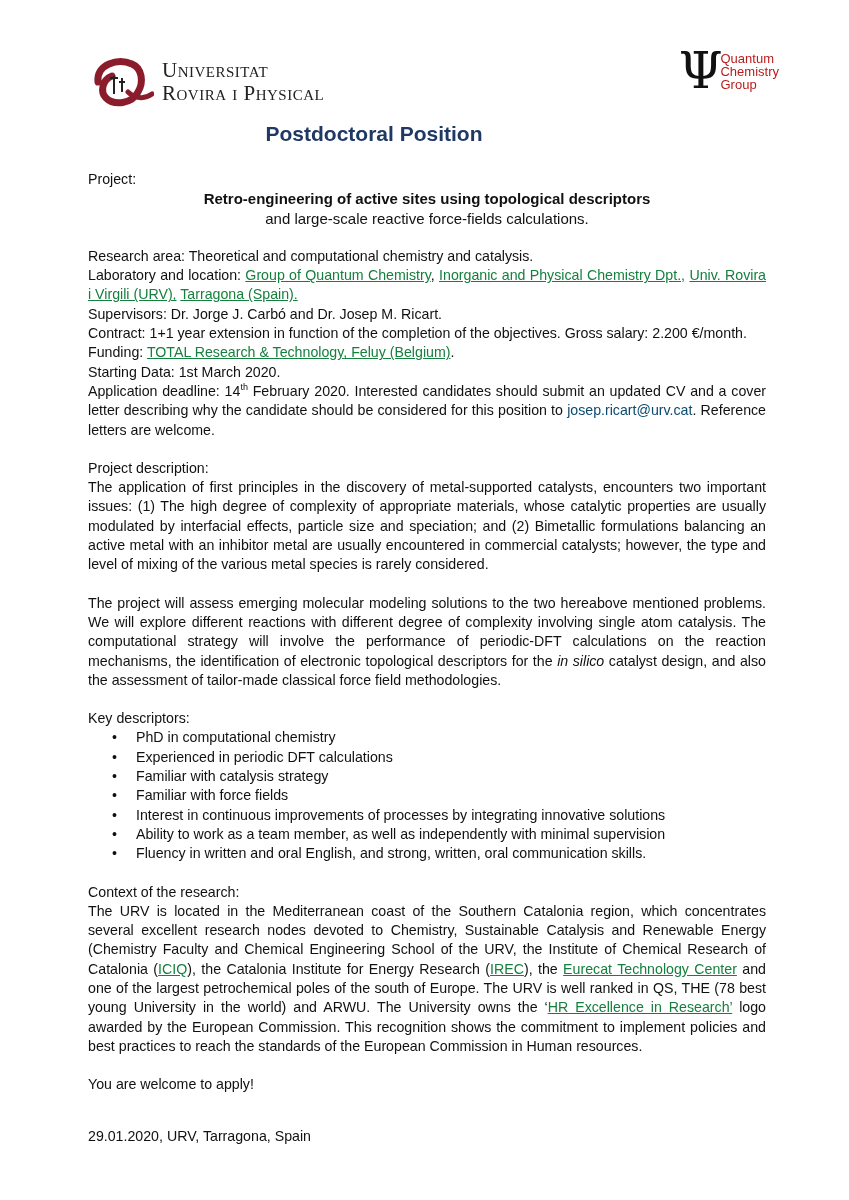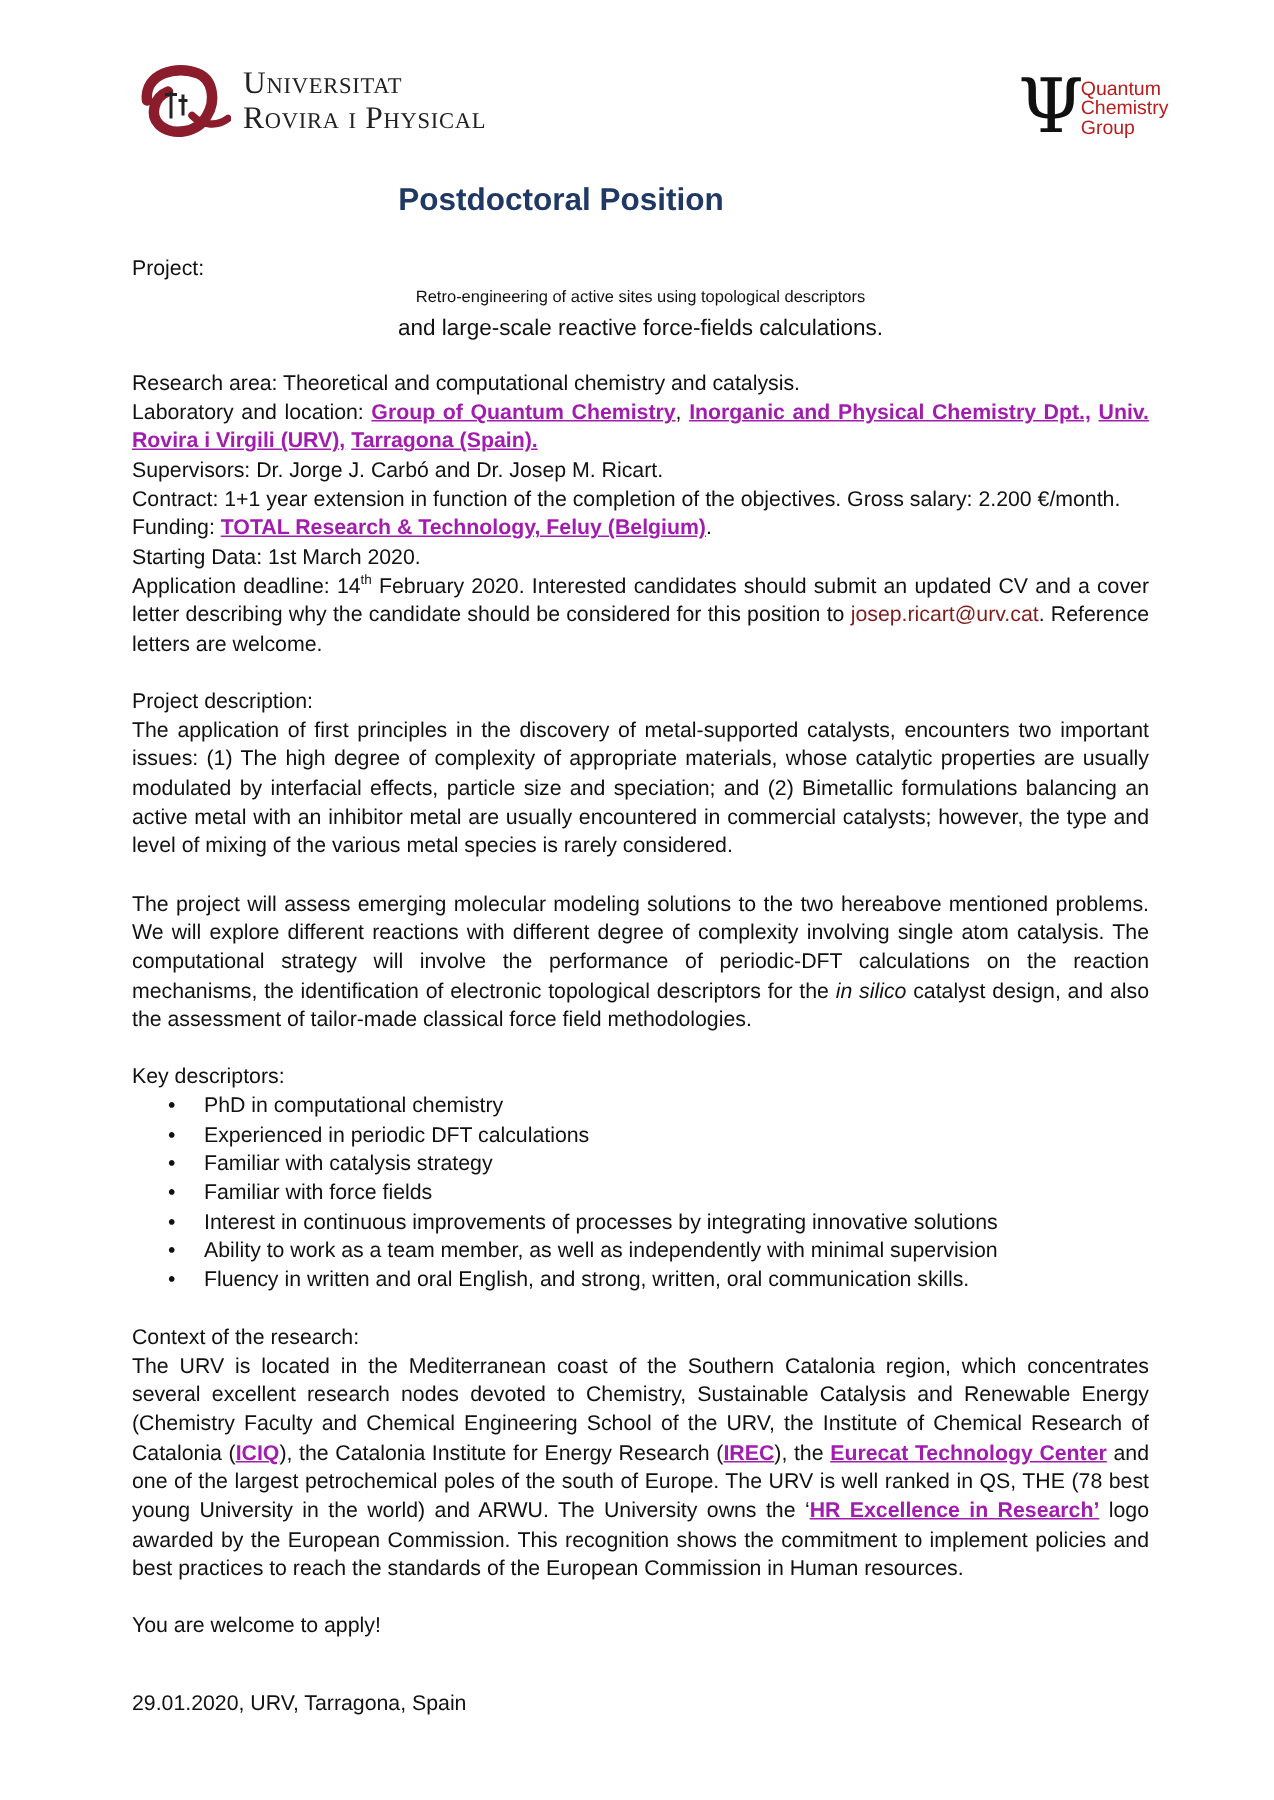--- a/index.html
+++ b/index.html
@@ -1,36 +1,36 @@
 <!DOCTYPE html>
 <html><head>
 <meta charset="utf-8">
 <style>
   html, body { margin:0; padding:0; background:#ffffff; }
   body { width:849px; height:1200px; position:relative; overflow:hidden;
          font-family:"Liberation Sans", sans-serif; color:#111; }
   .page { position:absolute; left:0; top:0; width:849px; height:1200px; }
   .header { position:absolute; top:36px; left:88px; right:70px; height:80px; }
-  .urv-logo { position:absolute; left:0; top:1px; display:flex; align-items:center; }
+  .urv-logo { position:absolute; left:0; top:16px; display:flex; align-items:center; }
   .urv-mark { width:66px; height:60px; position:relative; }
   .urv-text { margin-left:8px; font-family:"Liberation Serif", serif; color:#222;
               font-size:21px; line-height:23px; letter-spacing:0.5px; font-variant:small-caps; }
   .qcg-logo { position:absolute; right:0; top:10px; display:flex; align-items:center; }
   .qcg-psi { font-family:"DejaVu Serif", serif; font-size:50px; color:#111; line-height:50px; }
   .qcg-text { font-size:13px; line-height:13px; color:#b91c1c; margin-left:-2px; }
   .qcg-text span:first-letter { color:#a0522d; }
   .title { position:absolute; top:122px; left:0; width:748px; text-align:center;
            font-size:21px; font-weight:bold; color:#1f3864; }
   .content { position:absolute; top:170px; left:88px; width:678px; font-size:14.2px; line-height:19.3px; }
   .b { font-weight:normal; }
   p { margin:0; }
   .just { text-align:justify; }
   .center { text-align:center; }
-  a.lnk { color:#a21caf; text-decoration:underline;font-weight:bold; }
-  a.mail { color:#7f1d1d; text-decoration:none; }
+  a.lnk { color:#15803d; text-decoration:underline; }
+  a.mail { color:#0c4a6e; text-decoration:none; }
   .gap { height:19px; }
   ul.req { margin:0; padding:0 0 0 24px; list-style:none; }
   ul.req li { position:relative; padding-left:24px; }
   ul.req li:before { content:"\2022"; position:absolute; left:0; top:0; }
   sup { font-size:9px; line-height:0; }
   .footer { position:absolute; top:1128px; left:88px; font-size:14.2px; }
 </style>
 </head>
 <body>
 
@@ -55,21 +55,21 @@
         <div><span>Chemistry</span></div>
         <div><span>Group</span></div>
       </div>
     </div>
   </div>
 
   <div class="title">Postdoctoral Position</div>
 
   <div class="content">
     <p class="b">Project:</p>
-    <p class="center" style="font-size:11px;">Retro-engineering of active sites using topological descriptors</p>
+    <p class="center" style="font-size:15px;font-weight:bold;">Retro-engineering of active sites using topological descriptors</p>
     <p class="center" style="font-size:15px;">and large-scale reactive force-fields calculations.</p>
     <div class="gap"></div>
 
     <p><span class="b">Research area:</span><span> Theoretical and computational chemistry and catalysis.</span></p>
     <p class="just"><span class="b">Laboratory and location:</span> <a class="lnk">Group of Quantum Chemistry</a>, <a class="lnk">Inorganic and Physical Chemistry Dpt.,</a> <a class="lnk">Univ. Rovira i Virgili (URV),</a> <a class="lnk">Tarragona (Spain).</a></p>
     <p><span class="b">Supervisors:</span><span> Dr. Jorge J. Carbó and Dr. Josep M. Ricart.</span></p>
     <p><span class="b">Contract:</span><span> 1+1 year extension in function of the completion of the objectives. Gross salary: 2.200 €/month.</span></p>
     <p><span class="b">Funding:</span> <a class="lnk">TOTAL  Research &amp; Technology, Feluy (Belgium)</a><span>.</span></p>
     <p><span class="b">Starting Data:</span><span> 1st March 2020.</span></p>
     <p class="just"><span class="b">Application deadline:</span><span> 14</span><sup>th</sup><span> February 2020. Interested candidates should submit an updated CV and a cover letter describing why the candidate should be considered for this position to </span><a class="mail">josep.ricart@urv.cat</a><span>. Reference letters are welcome.</span></p>

